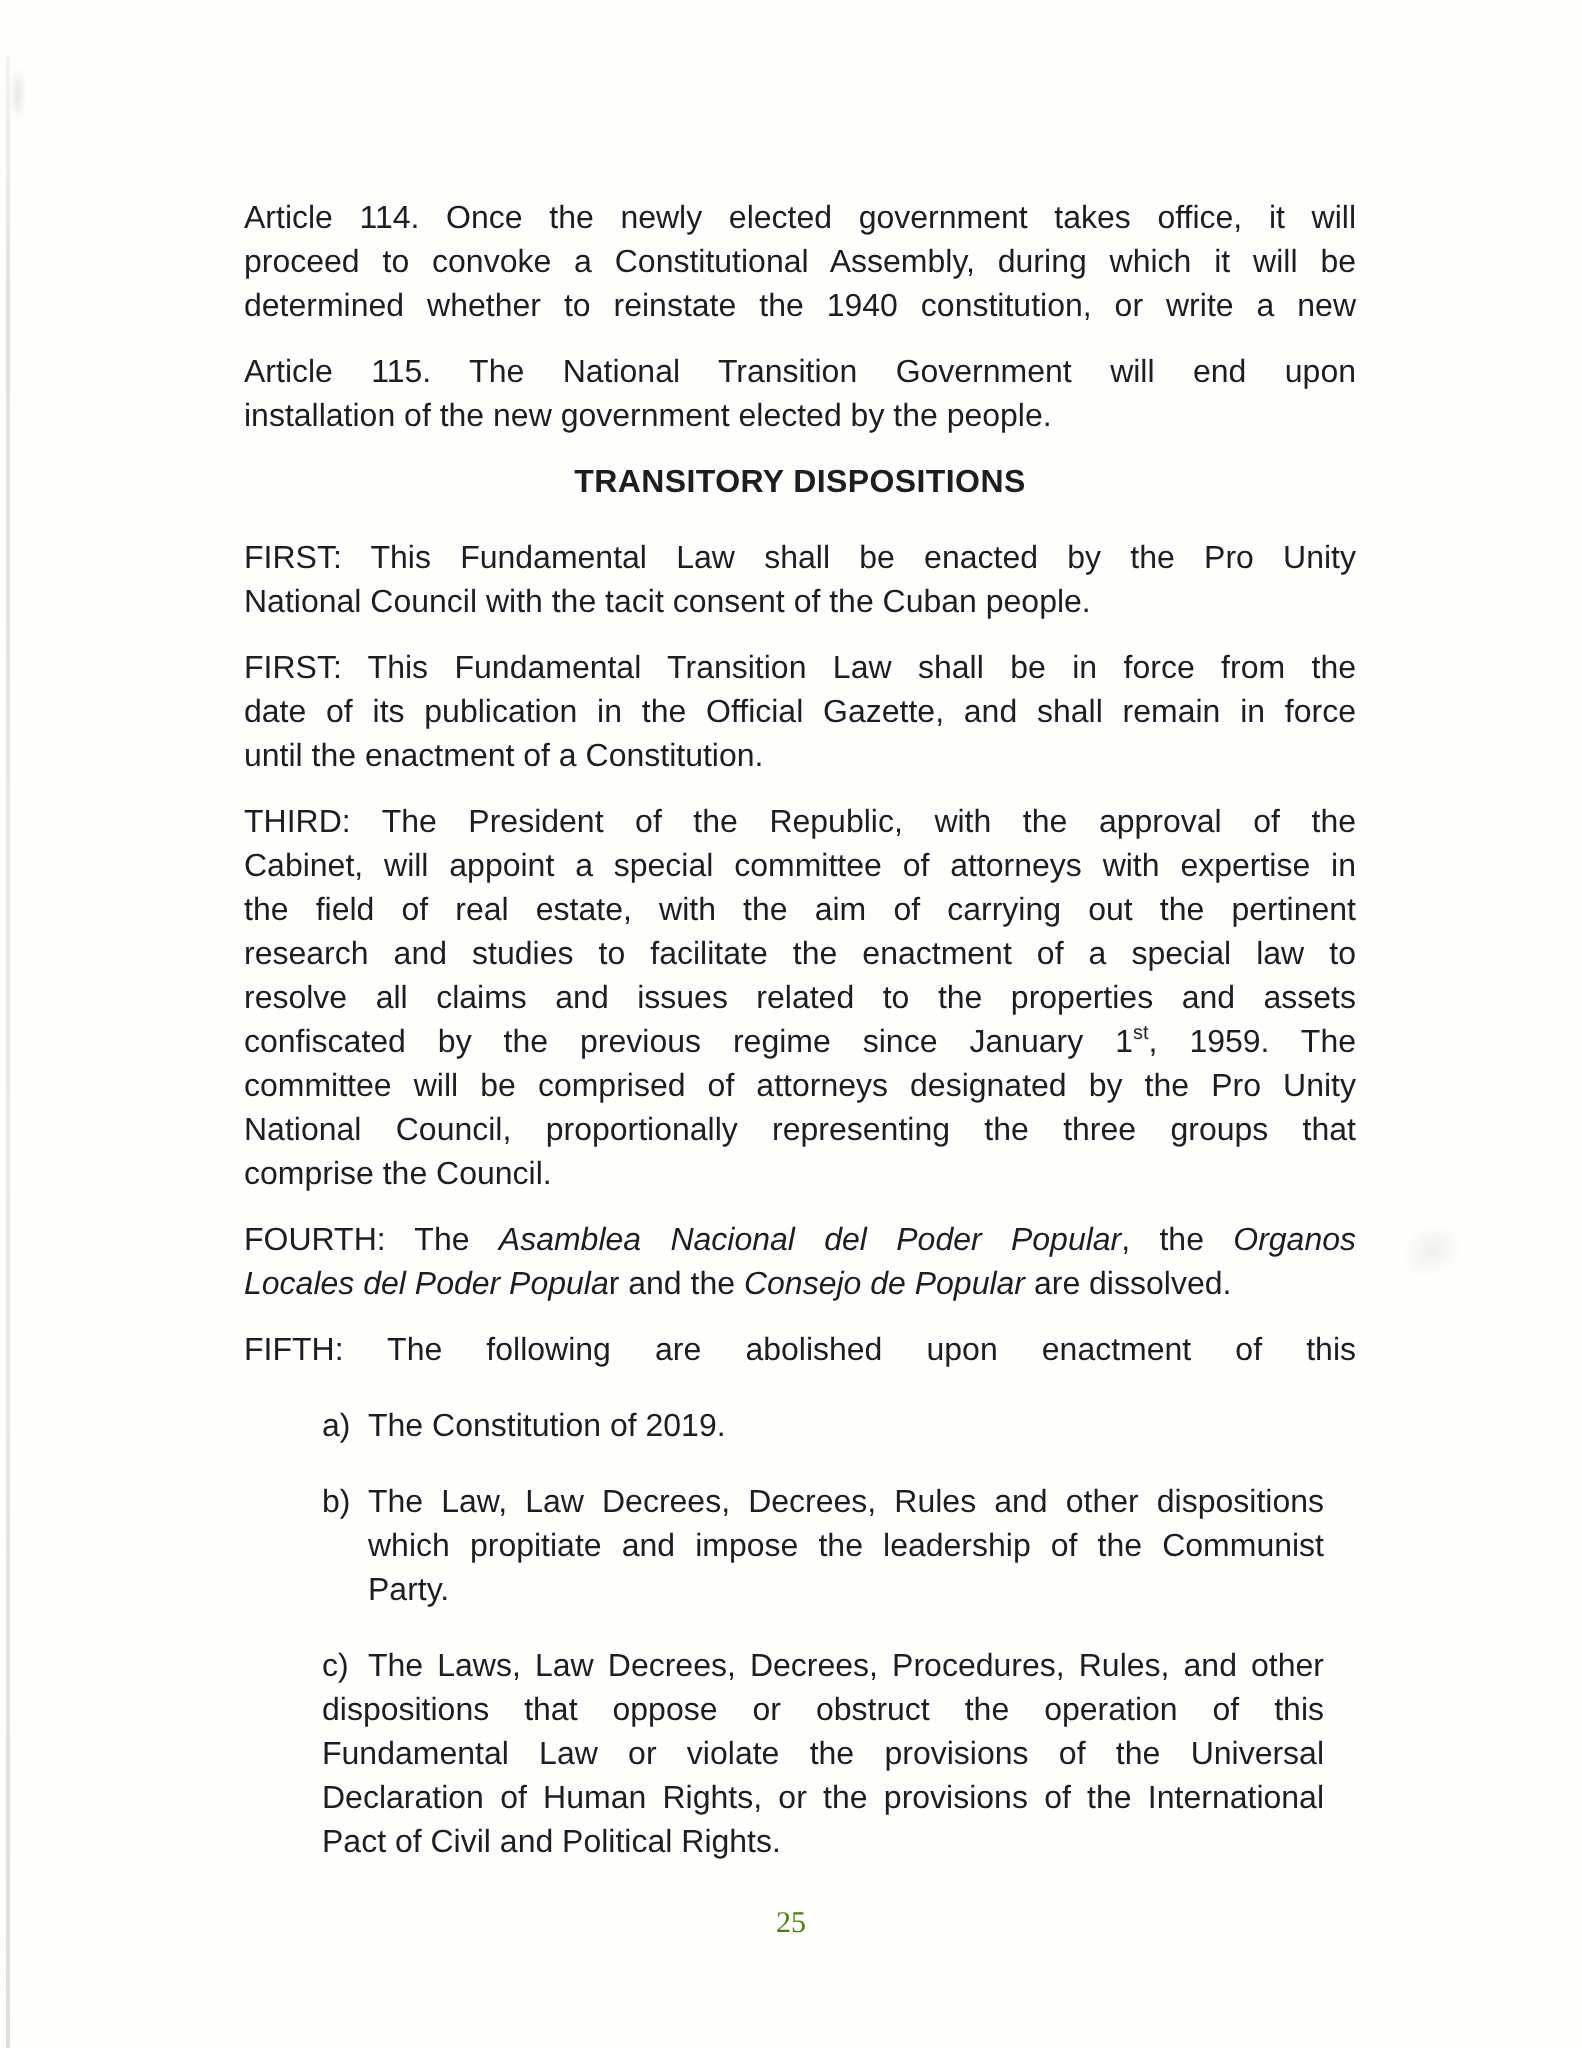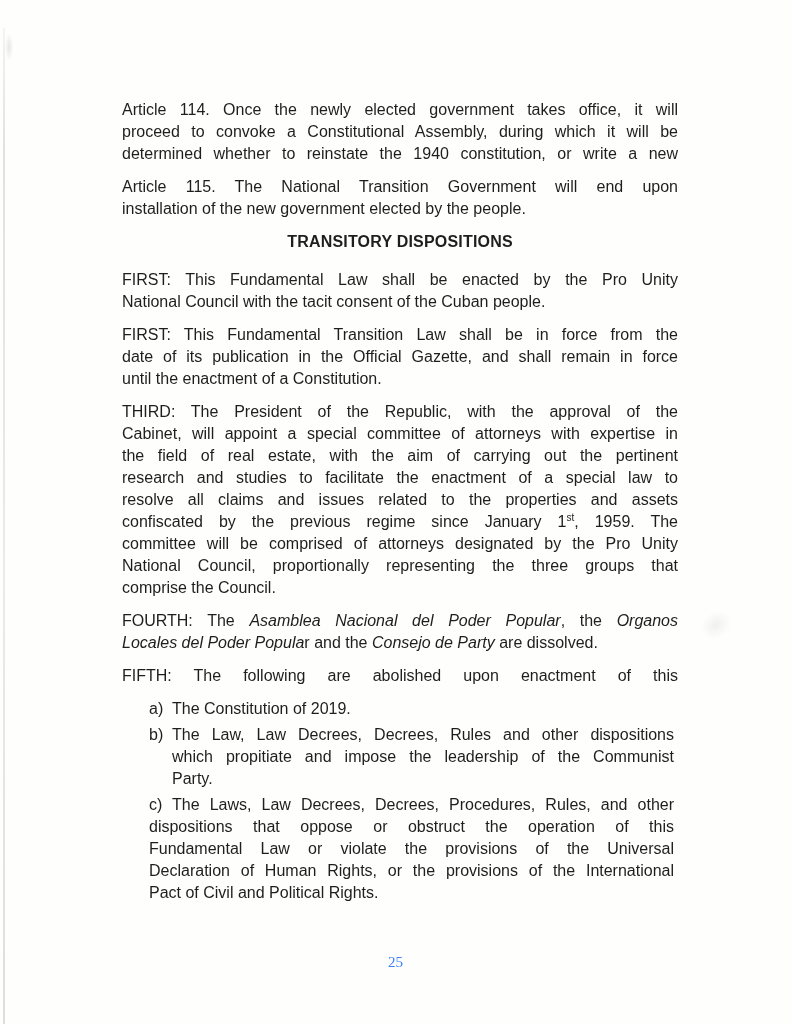--- a/index.html
+++ b/index.html
@@ -31,30 +31,30 @@
     font-size:16px;line-height:22px;
   }
   .para{margin:0 0 11px 0;}
   .line{text-align:left;}
   .line.j{text-align:justify;text-align-last:justify;}
   .heading{
     font-weight:bold;text-align:center;
     margin:5px 0 16px 0;letter-spacing:.2px;
   }
   .list{margin-left:23px;}
-  .list-item{margin:4px;}
+  .list-item{margin:16px;}
   .list-item .lbl{display:inline-block;width:23px;}
   .line.cont{padding-left:23px;}
   i{font-style:italic;}
   sup{font-size:10px;line-height:0;vertical-align:super;letter-spacing:0;}
   .page-number{
     position:absolute;left:0;top:955px;width:791px;
     text-align:center;
     font-family:"Liberation Serif",serif;
-    font-size:15px;line-height:15px;color:#3b82f6;
+    font-size:15px;line-height:15px;color:#4d7c0f;
   }
 </style>
 </head>
 <body>
 
 <div class="page">
   <div class="scan-edge-left"></div>
   <div class="scan-smudge-topleft"></div>
   <div class="scan-smudge-right"></div>
 
@@ -84,21 +84,21 @@
         <div class="line j">the field of real estate, with the aim of carrying out the pertinent</div>
         <div class="line j">research and studies to facilitate the enactment of a special law to</div>
         <div class="line j">resolve all claims and issues related to the properties and assets</div>
         <div class="line j">confiscated by the previous regime since January 1<sup>st</sup>, 1959. The</div>
         <div class="line j">committee will be comprised of attorneys designated by the Pro Unity</div>
         <div class="line j">National Council, proportionally representing the three groups that</div>
         <div class="line">comprise the Council.</div>
       </div>
       <div class="para">
         <div class="line j">FOURTH: The <i>Asamblea Nacional del Poder Popular</i>, the <i>Organos</i></div>
-        <div class="line"><i>Locales del Poder Popula</i>r and the <i>Consejo de Party</i> are dissolved.</div>
+        <div class="line"><i>Locales del Poder Popula</i>r and the <i>Consejo de Popular</i> are dissolved.</div>
       </div>
       <div class="para">
         <div class="line j">FIFTH: The following are abolished upon enactment of this</div>
       </div>
       <div class="list">
         <div class="list-item">
           <div class="line"><span class="lbl">a)</span>The Constitution of 2019.</div>
         </div>
         <div class="list-item">
           <div class="line j"><span class="lbl">b)</span>The Law, Law Decrees, Decrees, Rules and other dispositions</div>

